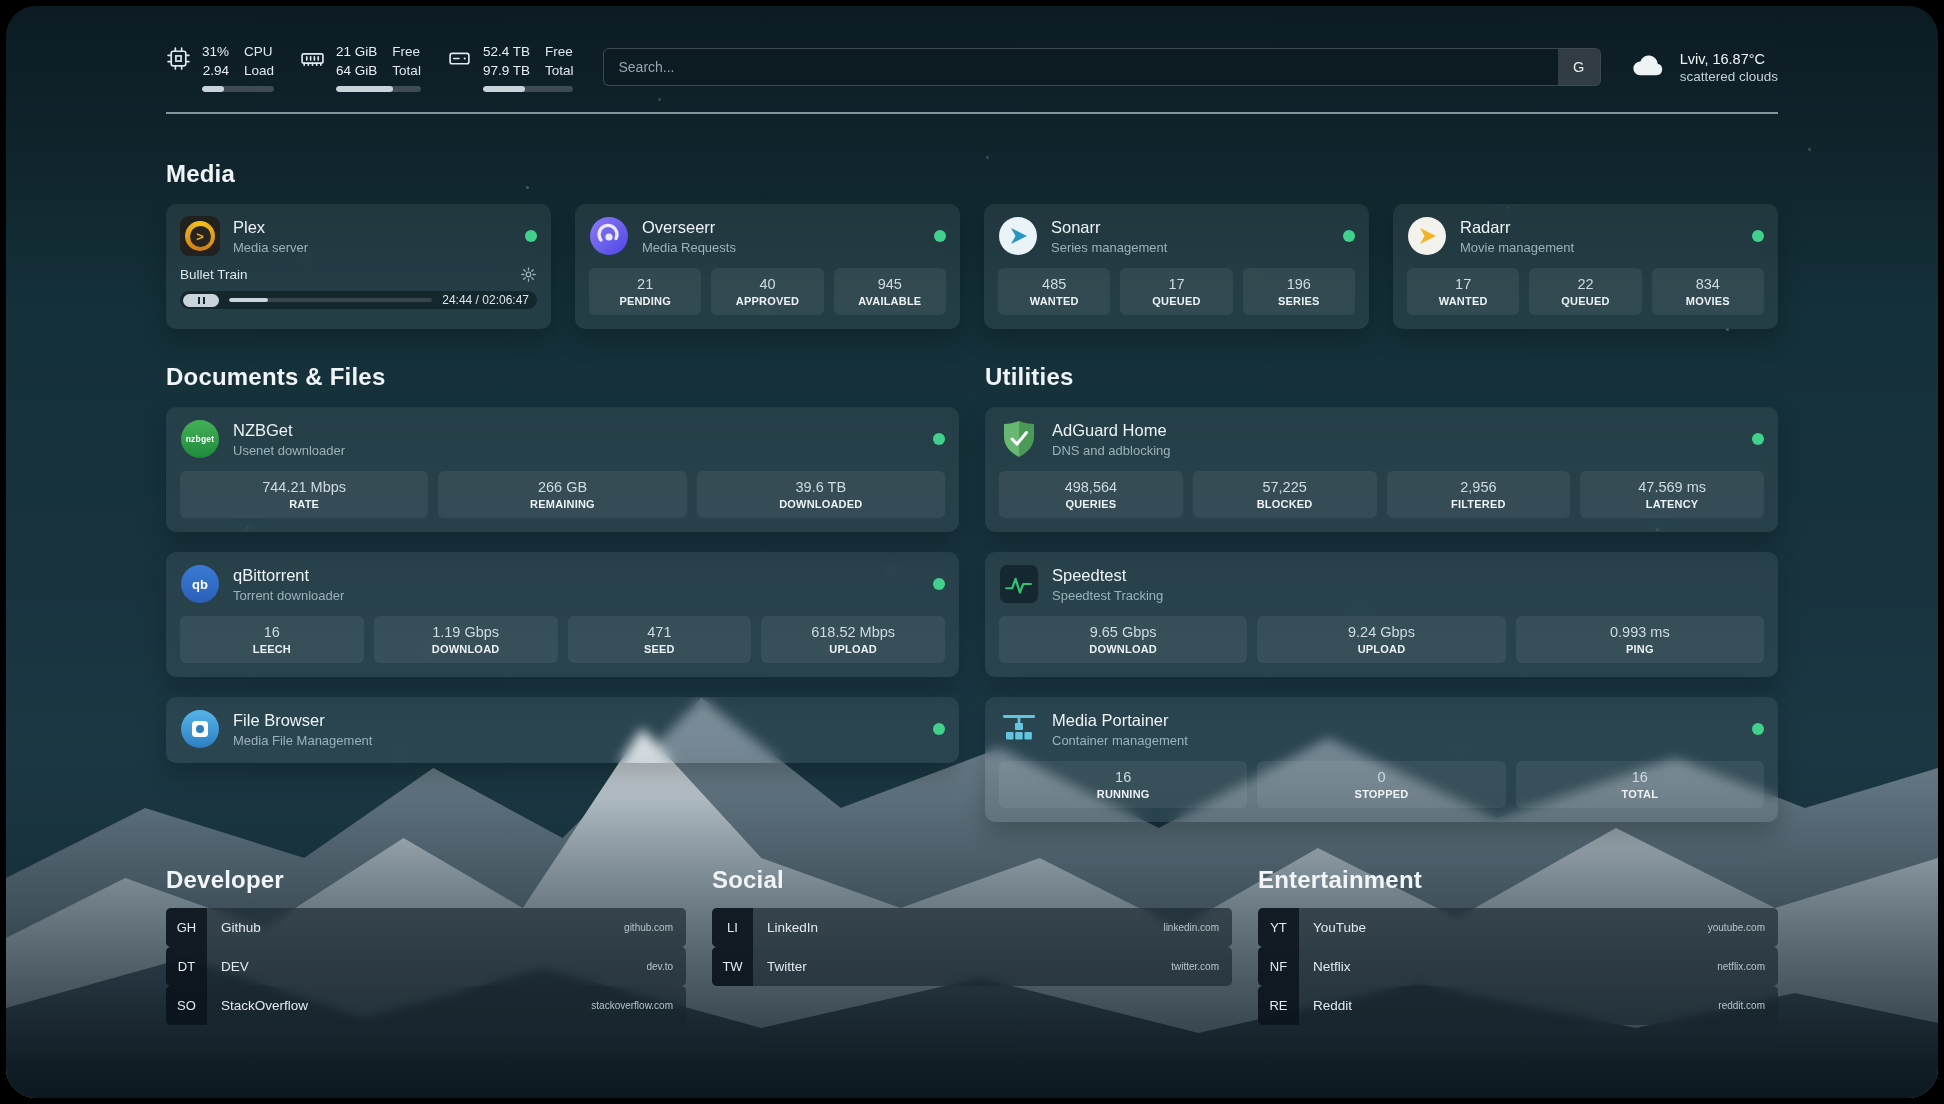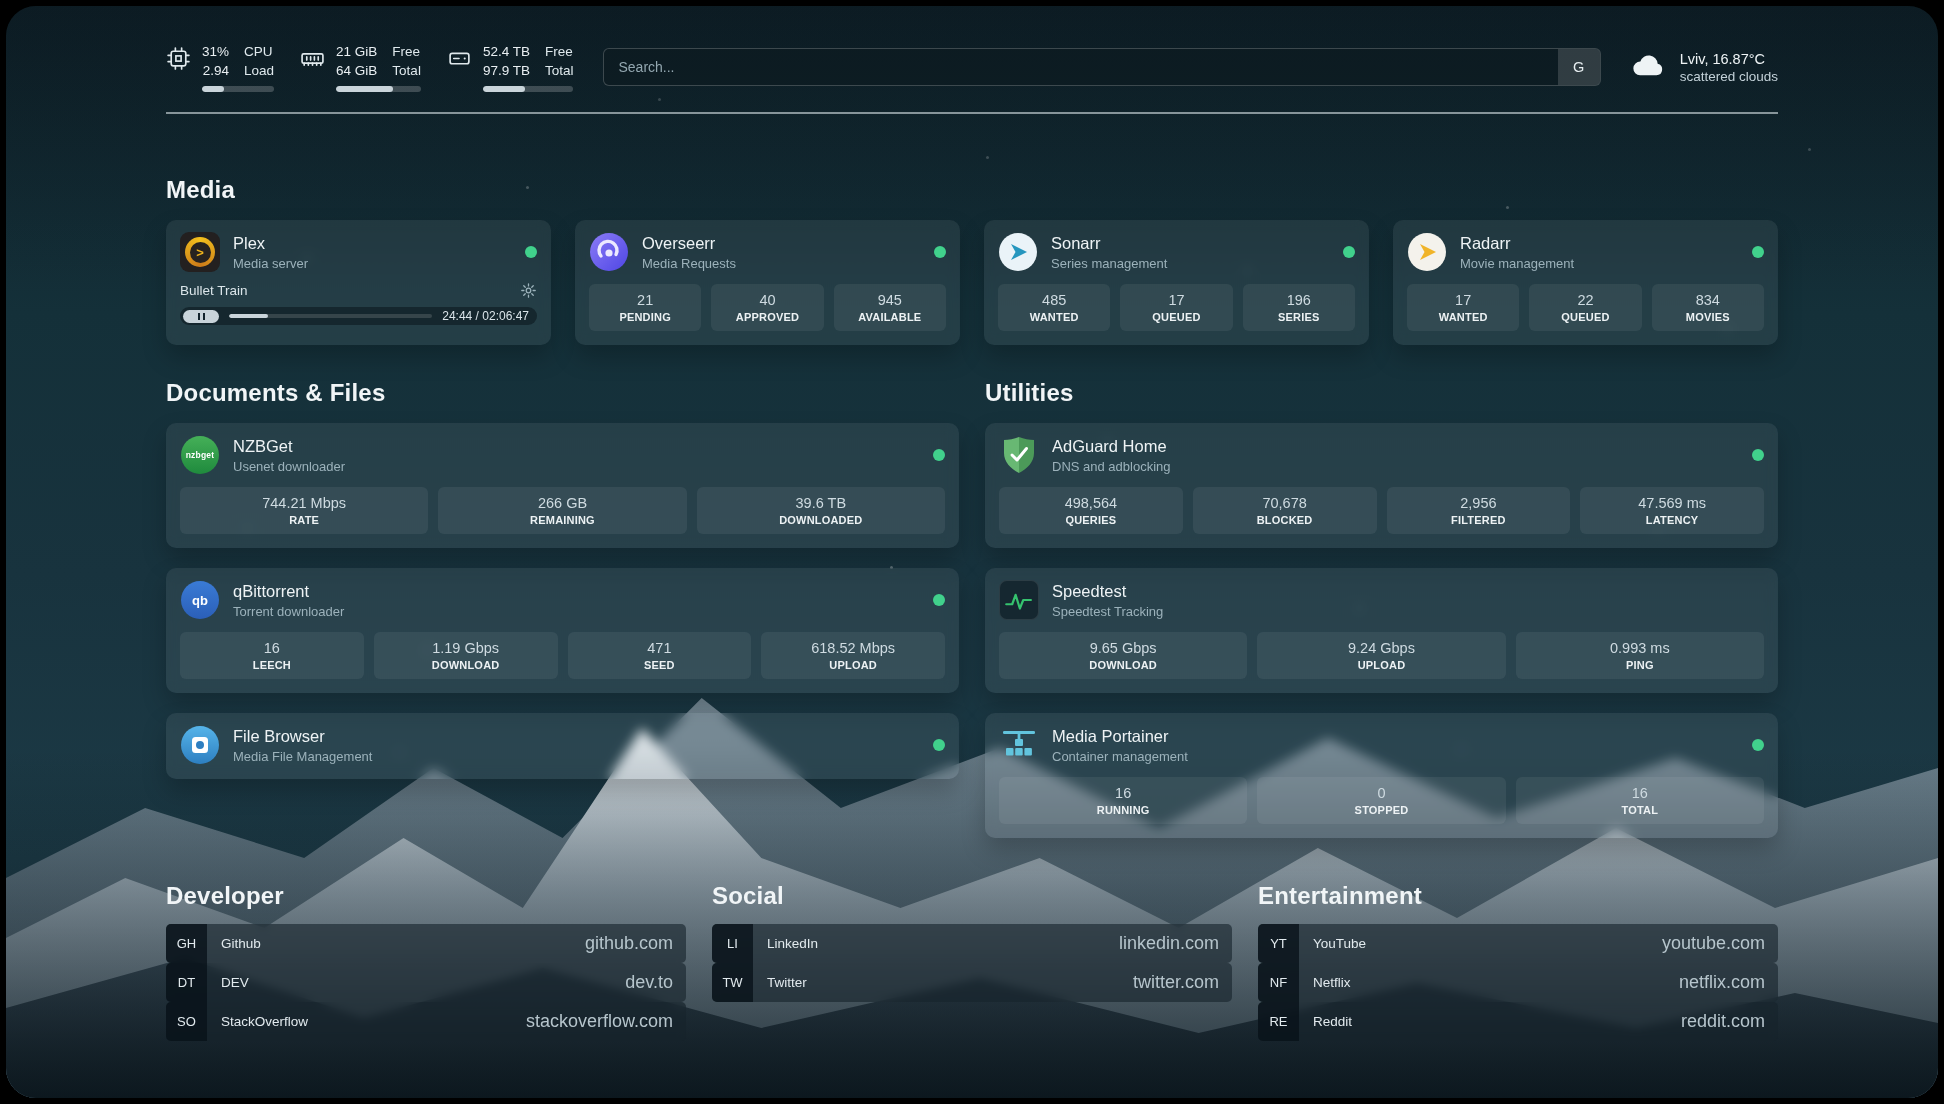--- a/index.html
+++ b/index.html
@@ -44,21 +44,21 @@
     background:rgba(255,255,255,.15); color:#e6edf0; font-size:14.5px; cursor:pointer; }
 
   .weather { display:flex; align-items:center; gap:13px; color:#eef3f5; }
   .weather-loc { font-size:14.5px; }
   .weather-cond { font-size:13.5px; color:#c3d1d8; margin-top:2px; }
 
   .topbar-divider { margin-top:20px; border-bottom:2px solid rgba(235,244,248,.55); }
 
   
   .section-title { font-size:24px; font-weight:600; color:#f1f5f7; letter-spacing:.2px; }
-  .media-section { margin-top:62px; }
+  .media-section { margin-top:46px; }
   .grid4 { margin-top:16px; display:grid; grid-template-columns:repeat(4,1fr); gap:24px; }
   .twocol { display:grid; grid-template-columns:1fr 1fr; gap:26px; margin-top:34px; }
   .col-cards { margin-top:16px; display:flex; flex-direction:column; gap:20px; }
 
   .card { background:rgba(255,255,255,.07); border-radius:10px; padding:12px 14px 14px;
     box-shadow:0 12px 24px rgba(0,0,0,.22); backdrop-filter:blur(6px); cursor:pointer; }
   .card-head { display:flex; align-items:center; gap:13px; }
   .app-icon { width:40px; height:40px; flex:none; display:flex; align-items:center; justify-content:center; }
   .card-titles { flex:1; min-width:0; }
   .card-title { font-size:16.5px; font-weight:500; color:#eef3f5; }
@@ -95,21 +95,21 @@
     display:flex; align-items:center; justify-content:center; }
 
   
   .bookmarks { display:grid; grid-template-columns:repeat(3,1fr); gap:26px; margin-top:44px; }
   .bm-items { margin-top:14px; display:flex; flex-direction:column; }
   .bm-item { height:39px; background:rgba(22,36,44,.62); border-radius:5px; display:flex; align-items:center;
     overflow:hidden; backdrop-filter:blur(4px); cursor:pointer; }
   .bm-abbr { width:41px; align-self:stretch; background:rgba(8,18,24,.78); color:#e2eaee; font-size:13px;
     display:flex; align-items:center; justify-content:center; flex:none; }
   .bm-name { margin-left:14px; font-size:13.5px; color:#e2eaee; }
-  .bm-url { margin-left:auto; margin-right:13px; font-size:18px; color:#b6c5cc; }
+  .bm-url { margin-left:auto; margin-right:13px; font-size:10px; color:#b6c5cc; }
 </style>
 </head>
 <body>
 
 <div class="frame">
 <div class="dashboard">
 
   <svg class="bg-mountains" viewBox="0 0 1944 520" preserveAspectRatio="none">
     <defs>
       <linearGradient id="mFar" x1="0" y1="0" x2="0" y2="1">
@@ -486,21 +486,21 @@
                 <div class="card-desc">DNS and adblocking</div>
               </div>
               <span class="dot"></span>
             </div>
             <div class="stats">
               <div class="stat">
                 <div class="stat-value">498,564</div>
                 <div class="stat-label">QUERIES</div>
               </div>
               <div class="stat">
-                <div class="stat-value">70,678</div>
+                <div class="stat-value">57,225</div>
                 <div class="stat-label">BLOCKED</div>
               </div>
               <div class="stat">
                 <div class="stat-value">2,956</div>
                 <div class="stat-label">FILTERED</div>
               </div>
               <div class="stat">
                 <div class="stat-value">47.569 ms</div>
                 <div class="stat-label">LATENCY</div>
               </div>

